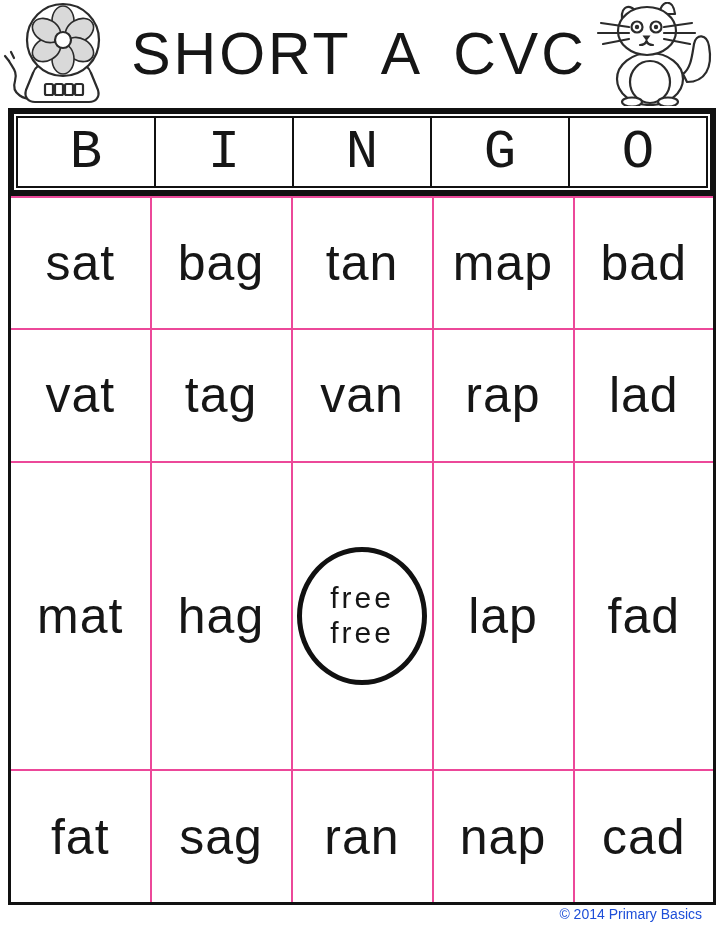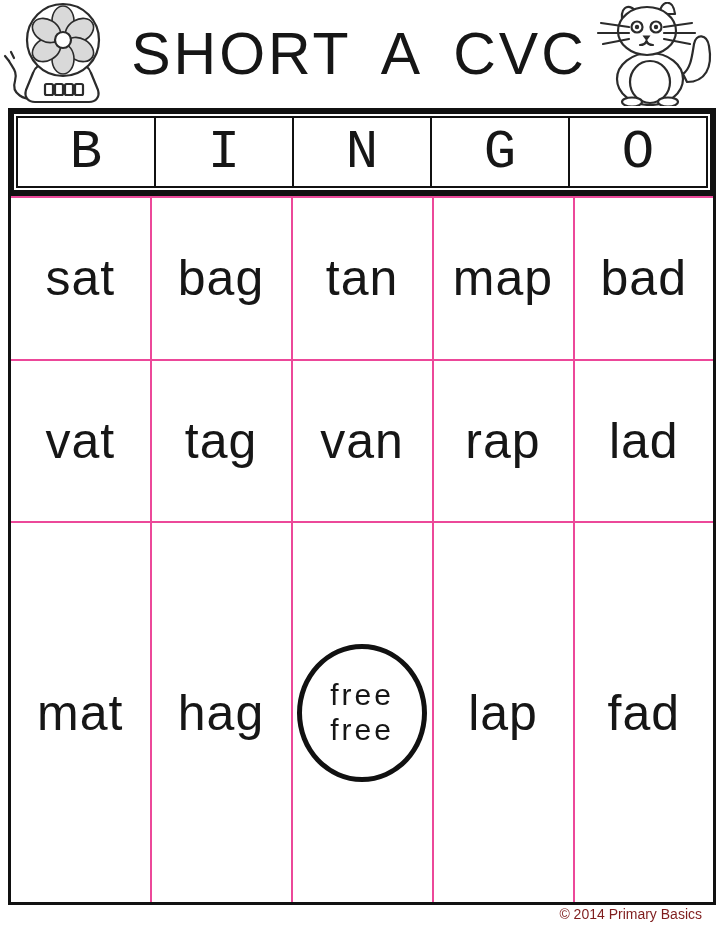--- a/index.html
+++ b/index.html
@@ -99,21 +99,21 @@
     letter-spacing: 3px;
     line-height: 1.15;
   }
 
   
   .footer {
     position: absolute;
     right: 18px;
     top: 906px;
     font-size: 14px;
-    color: #7f1d1d;
+    color: #1d4ed8;
   }
 
   
   .art { stroke: #2b2b2b; stroke-width: 2.2; fill: none; stroke-linecap: round; stroke-linejoin: round; }
   .art-fill { stroke: #2b2b2b; stroke-width: 2.2; fill: #ffffff; stroke-linecap: round; stroke-linejoin: round; }
 </style>
 </head>
 <body>
 
 <div class="page">
@@ -218,18 +218,25 @@
         <td>hag</td>
         <td>
           <div class="free-circle">
             <span>free</span>
             <span>free</span>
           </div>
         </td>
         <td>lap</td>
         <td>fad</td>
       </tr>
+      <tr>
+        <td>fat</td>
+        <td>sag</td>
+        <td>ran</td>
+        <td>nap</td>
+        <td>cad</td>
+      </tr>
     </tbody>
   </table>
 
   <div class="footer">© 2014 Primary Basics</div>
 
 </div>
 
 </body></html>

